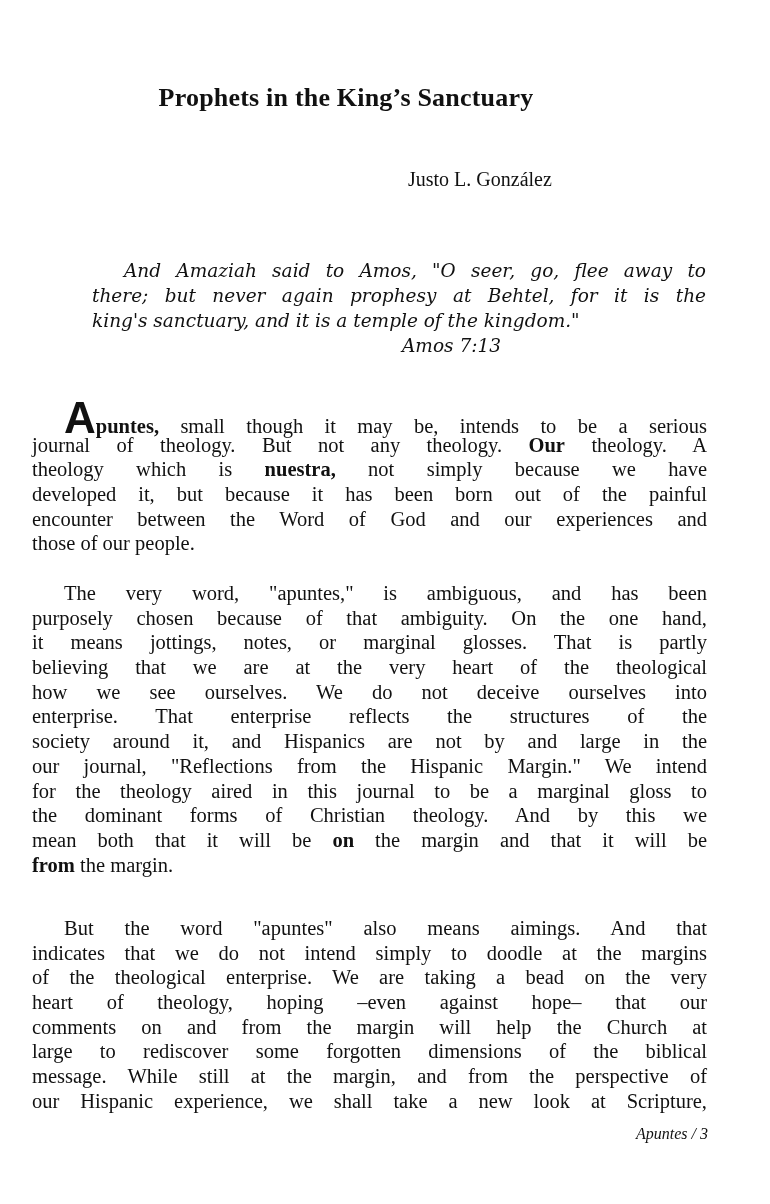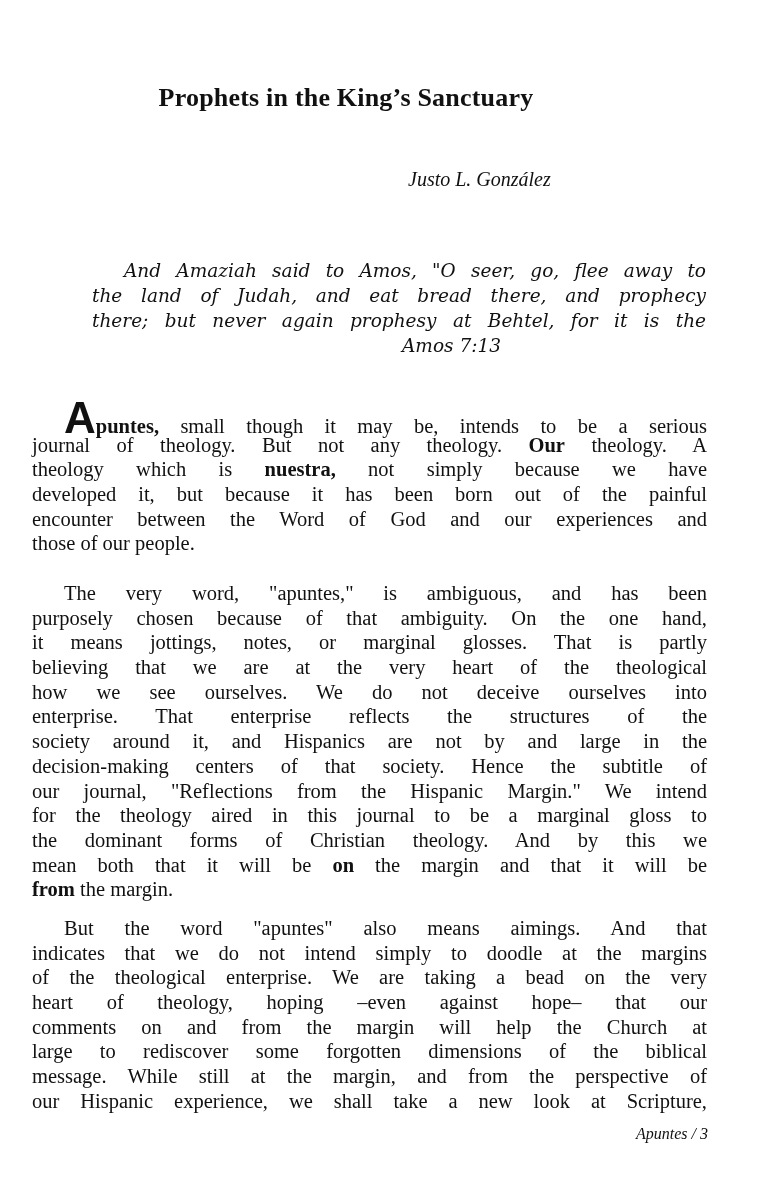--- a/index.html
+++ b/index.html
@@ -8,21 +8,21 @@
       color: #111111;
       font-family: "Liberation Serif", "DejaVu Serif", serif;
     }
     .title {
       position: absolute; left: 0; width: 692px; top: 66px;
       text-align: center; font-weight: bold; font-size: 26px;
       letter-spacing: 0.2px;
     }
     .author {
       position: absolute; left: 408px; top: 168px;
-      font-style: italic; font-size: 20px;
+      font-size: 20px;
     }
     .epigraph {
       position: absolute; left: 92px; width: 614px; top: 258px;
       font-style: italic; font-size: 20px;
       font-family: "DejaVu Serif", "Liberation Serif", serif;
       font-size: 18.5px;
     }
     .line {
       display: block; height: 25px; line-height: 25px;
       text-align: justify; text-align-last: justify; white-space: nowrap;
@@ -52,43 +52,42 @@
     }
   </style>
 </head>
 <body>
 
 <h1 class="title">Prophets in the King’s Sanctuary</h1>
 <div class="author">Justo L. González</div>
 
 <div class="epigraph">
   <span class="line indent">And Amaziah said to Amos, "O seer, go, flee away to</span>
-  <span class="line">the land of Judah, and eat bread there, and prophecy</span>
   <span class="line">there; but never again prophesy at Behtel, for it is the</span>
+  <span class="line last">king's sanctuary, and it is a temple of the kingdom."</span>
   <span class="line cite">Amos 7:13</span>
 </div>
 
 <div class="body-text p1">
   <span class="line indent"><span class="dropcap">A</span><b>puntes,</b><span> small though it may be, intends to be a serious</span></span>
   <span class="line"><span>journal of theology. But not any theology. </span><b>Our</b><span> theology. A</span></span>
   <span class="line"><span>theology which is </span><b>nuestra,</b><span> not simply because we have</span></span>
   <span class="line">developed it, but because it has been born out of the painful</span>
   <span class="line">encounter between the Word of God and our experiences and</span>
   <span class="line last">those of our people.</span>
 </div>
 
 <div class="body-text p2">
   <span class="line indent">The very word, "apuntes," is ambiguous, and has been</span>
   <span class="line">purposely chosen because of that ambiguity. On the one hand,</span>
   <span class="line">it means jottings, notes, or marginal glosses. That is partly</span>
   <span class="line">believing that we are at the very heart of the theological</span>
   <span class="line">how we see ourselves. We do not deceive ourselves into</span>
   <span class="line">enterprise. That enterprise reflects the structures of the</span>
   <span class="line">society around it, and Hispanics are not by and large in the</span>
-  <span class="line">decision-making centers of that society. Hence the subtitle of</span>
   <span class="line">our journal, "Reflections from the Hispanic Margin." We intend</span>
   <span class="line">for the theology aired in this journal to be a marginal gloss to</span>
   <span class="line">the dominant forms of Christian theology. And by this we</span>
   <span class="line"><span>mean both that it will be </span><b>on</b><span> the margin and that it will be</span></span>
   <span class="line last"><b>from</b><span> the margin.</span></span>
 </div>
 
 <div class="body-text p3">
   <span class="line indent">But the word "apuntes" also means aimings. And that</span>
   <span class="line">indicates that we do not intend simply to doodle at the margins</span>

